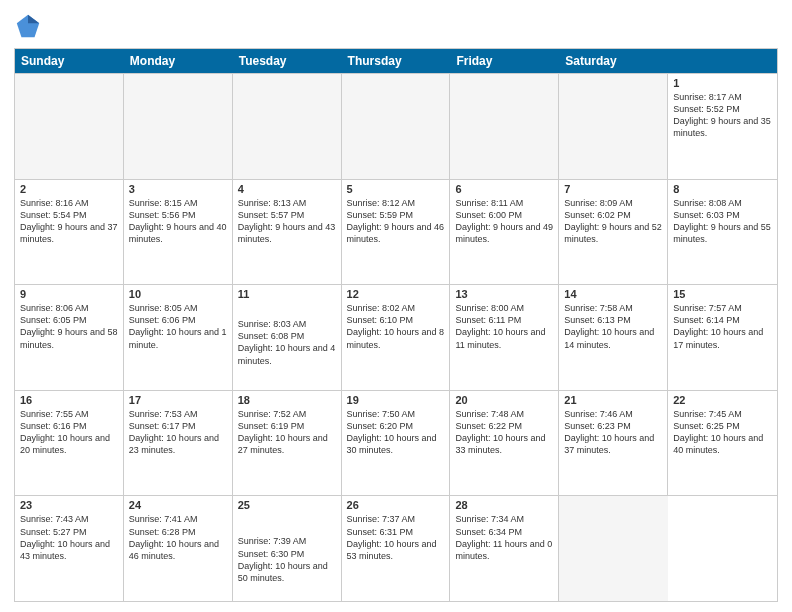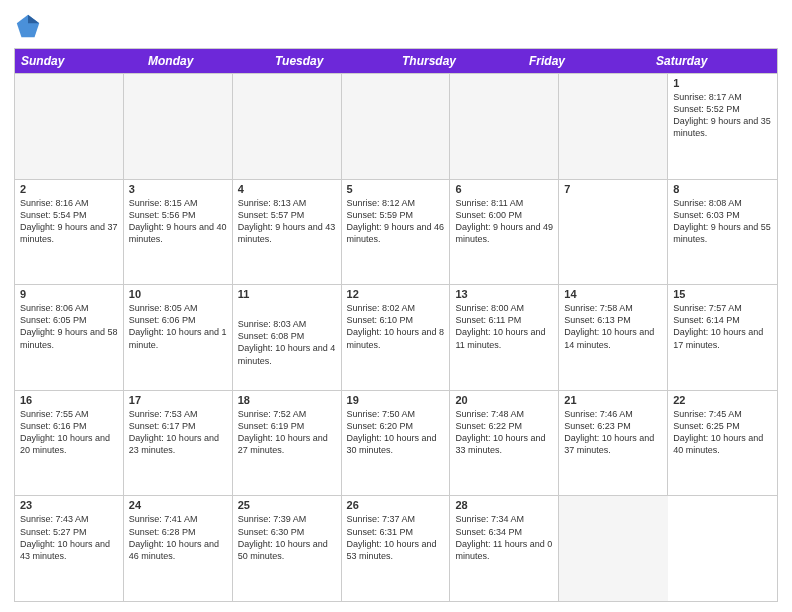--- a/index.html
+++ b/index.html
@@ -61,23 +61,22 @@
       color: #555;
     }
     .calendar {
       flex: 1;
       display: flex;
       flex-direction: column;
       border: 1px solid #ccc;
     }
     .cal-header {
       display: grid;
-      grid-template-columns: repeat(6, 1fr);
-      background: #6d28d9;
-      font-style: italic;
+      grid-template-columns: repeat(7, 1fr);
+      background: #0369a1;
     }
     .cal-header-cell {
       color: #fff;
       font-size: 12px;
       font-weight: bold;
       padding: 5px 6px;
       text-align: left;
     }
     .cal-body {
       display: flex;
@@ -189,20 +188,23 @@
 Daylight: 9 hours and 46 minutes.</div>
           </div>
           <div class="cal-cell">
             <div class="day-num">6</div>
             <div class="cell-info" style="white-space: pre-line;">Sunrise: 8:11 AM
 Sunset: 6:00 PM
 Daylight: 9 hours and 49 minutes.</div>
           </div>
           <div class="cal-cell">
             <div class="day-num">7</div>
+            <div class="cell-info" style="white-space: pre-line;">Sunrise: 8:09 AM
+Sunset: 6:02 PM
+Daylight: 9 hours and 52 minutes.</div>
           </div>
           <div class="cal-cell">
             <div class="day-num">8</div>
             <div class="cell-info" style="white-space: pre-line;">Sunrise: 8:08 AM
 Sunset: 6:03 PM
 Daylight: 9 hours and 55 minutes.</div>
           </div>
         </div>
         <div class="cal-row">
           <div class="cal-cell">
@@ -300,21 +302,21 @@
 Daylight: 10 hours and 43 minutes.</div>
           </div>
           <div class="cal-cell">
             <div class="day-num">24</div>
             <div class="cell-info" style="white-space: pre-line;">Sunrise: 7:41 AM
 Sunset: 6:28 PM
 Daylight: 10 hours and 46 minutes.</div>
           </div>
           <div class="cal-cell">
             <div class="day-num">25</div>
-            <div class="cell-info" style="white-space: pre-line;">Sunrise: 7:39 AM
+            <div class="cell-info" style="white-space: pre-line; margin-top: 22px;">Sunrise: 7:39 AM
 Sunset: 6:30 PM
 Daylight: 10 hours and 50 minutes.</div>
           </div>
           <div class="cal-cell">
             <div class="day-num">26</div>
             <div class="cell-info" style="white-space: pre-line;">Sunrise: 7:37 AM
 Sunset: 6:31 PM
 Daylight: 10 hours and 53 minutes.</div>
           </div>
           <div class="cal-cell">

